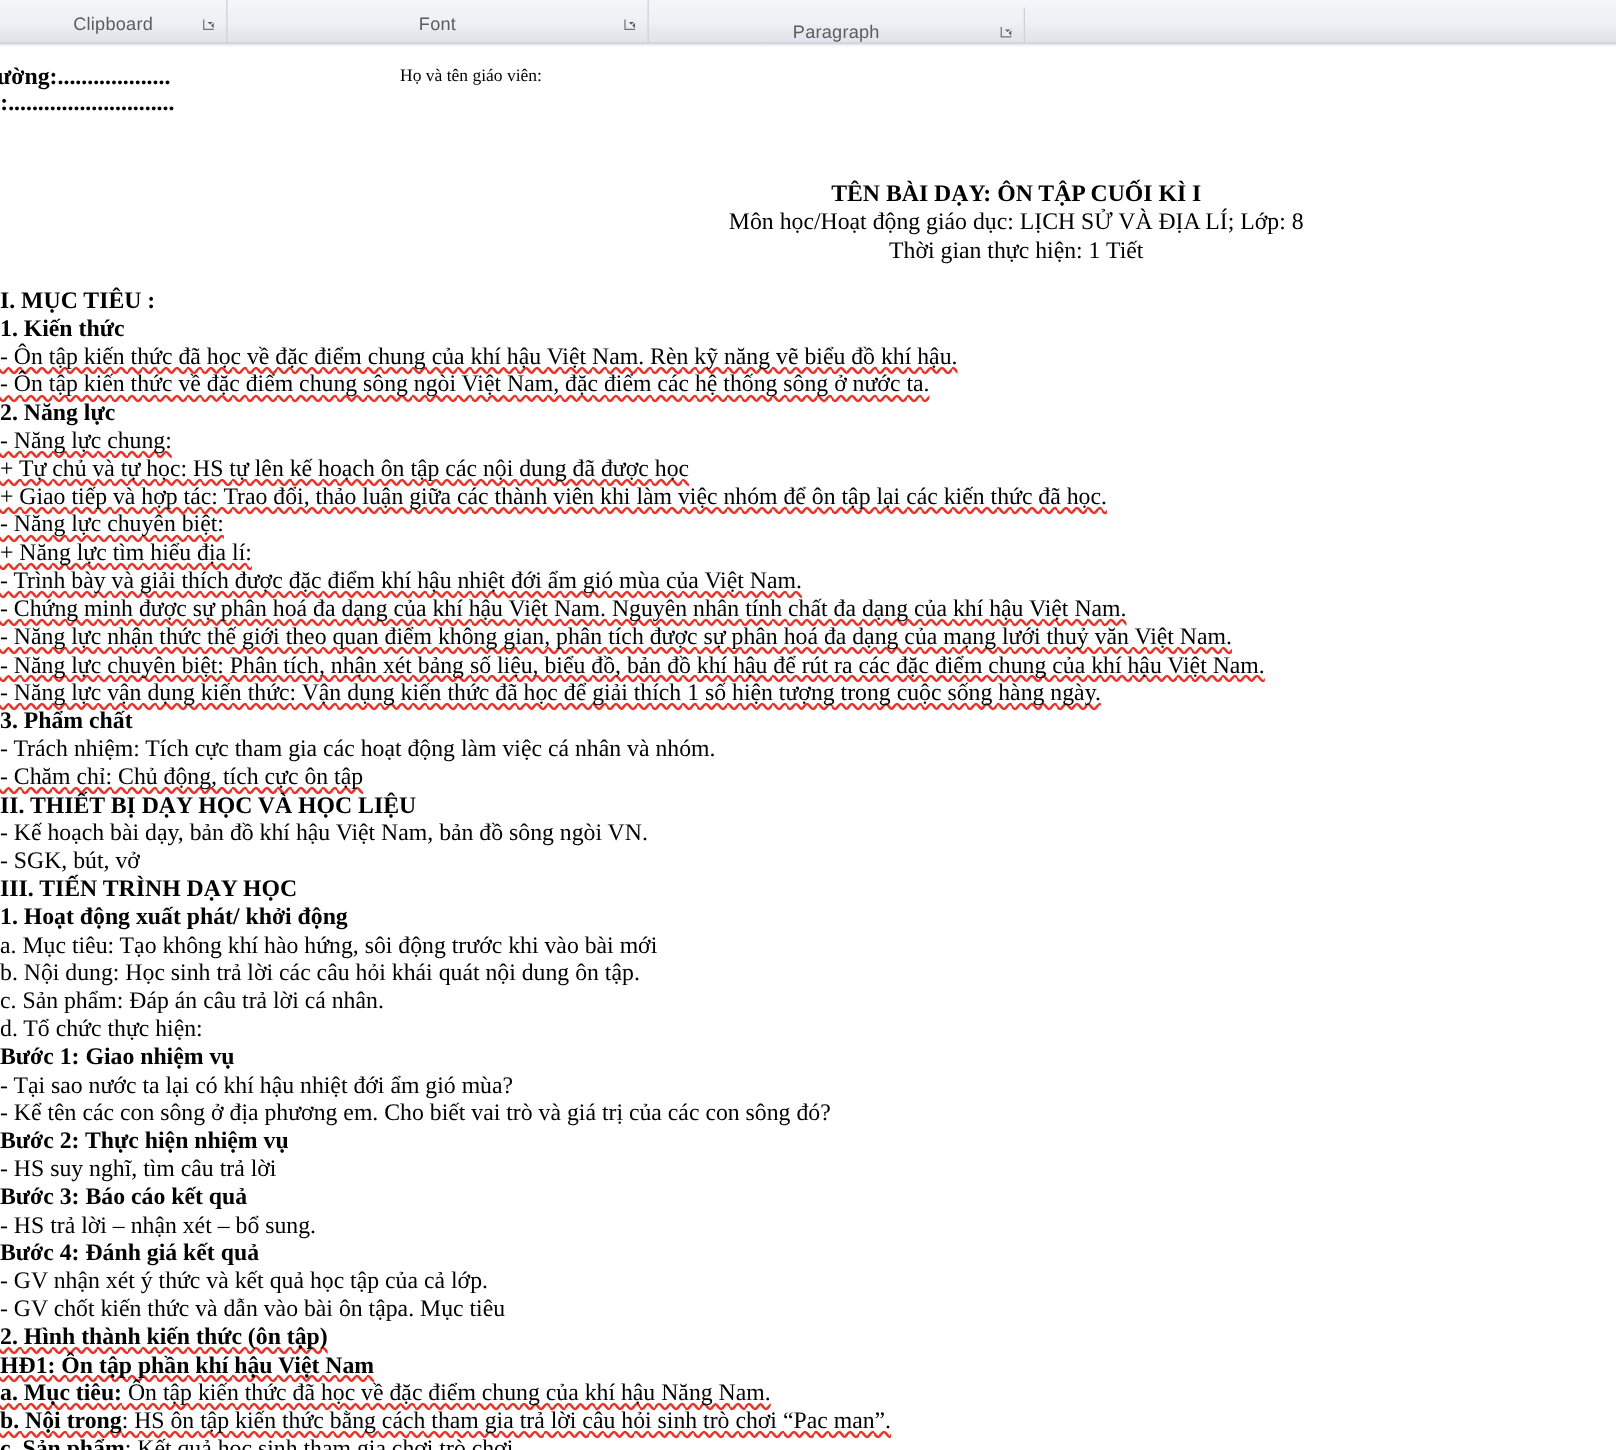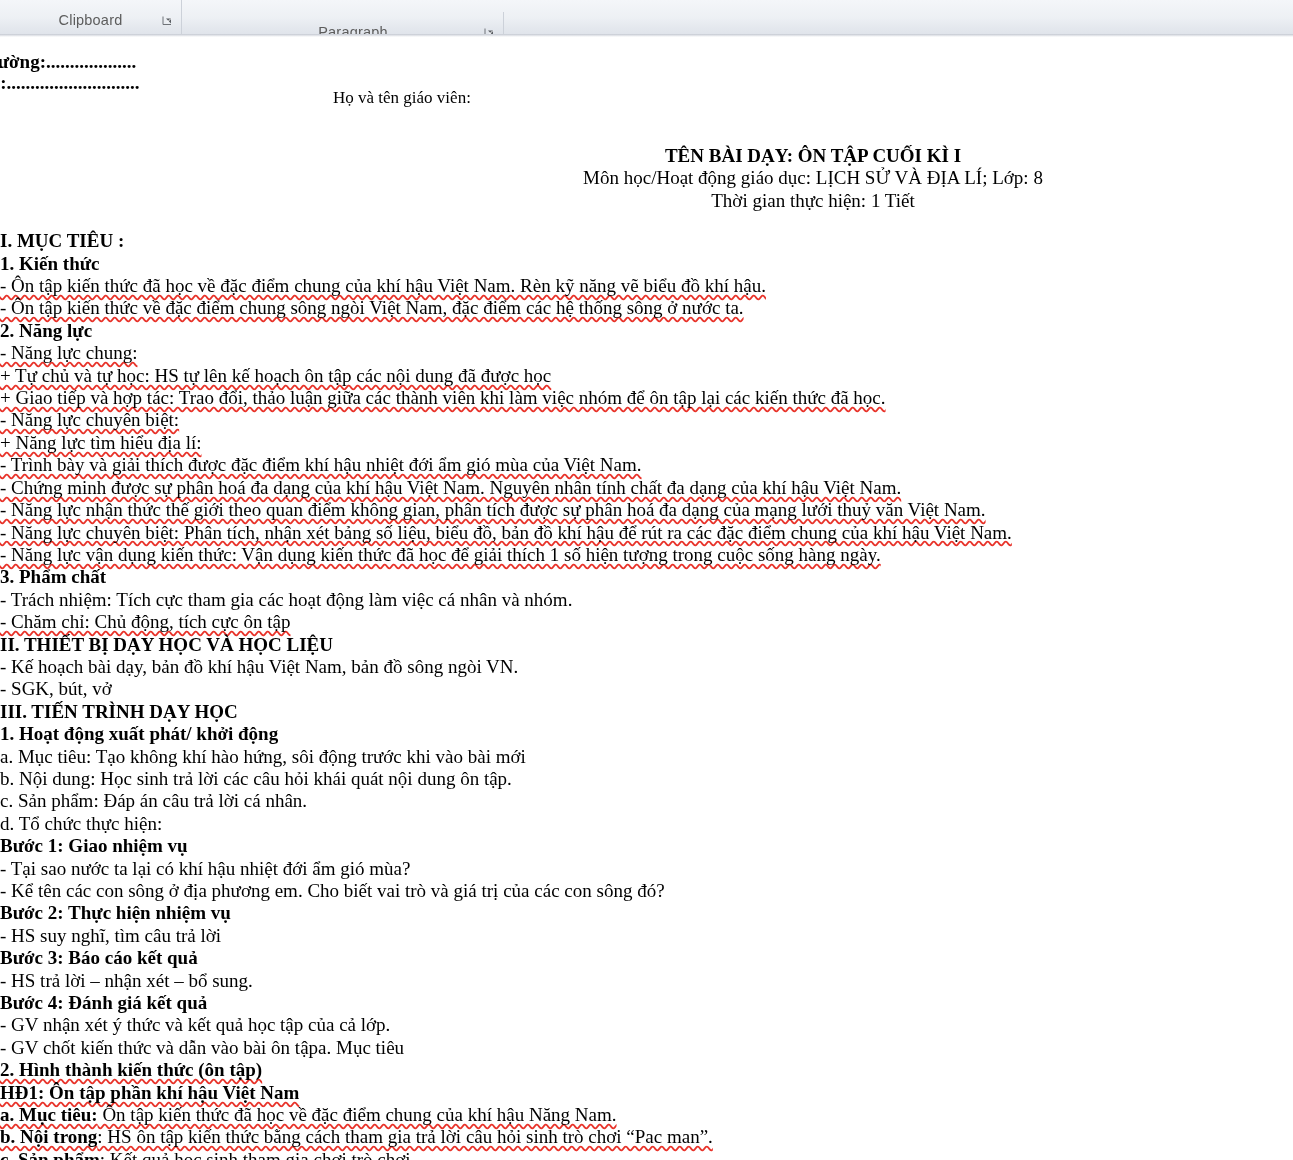--- a/index.html
+++ b/index.html
@@ -11,22 +11,21 @@
   }
   body { font-family: "Liberation Serif", serif; }
 
   
   .ribbon {
     position: absolute; left: 0; top: 0;
     width: 1293px; height: 40px;
     background: linear-gradient(to bottom, #f4f6f9 0%, #edf0f4 45%, #e3e7ed 75%, #dde1e8 100%);
     border-bottom: 1px solid #b6bcc6;
     display: flex;
-    align-items: flex-start;
-    gap: 21px;
+    align-items: center;
   }
   .ribbon-underline {
     position: absolute; left: 0; top: 34px;
     width: 1293px; height: 3px;
     background: linear-gradient(to bottom, #c3c8d1 0%, #e8eaee 60%, #ffffff 100%);
   }
   .rgroup {
     position: relative;
     height: 100%;
     display: flex;
@@ -85,43 +84,52 @@
     position: relative;
     height: 46px;
   }
   .hdr-left {
     position: absolute; left: 0; top: 0;
     font-size: 19px; line-height: 21px;
     font-weight: bold;
     white-space: nowrap;
   }
   .hdr-right {
-    position: absolute; left: 355px; top: 0;
-    font-size: 17px; line-height: 21px;
-    white-space: nowrap;
-    margin-top: 36px;
+    position: absolute; left: 342px; top: 0;
+    font-size: 14px; line-height: 21px;
+    white-space: nowrap;
   }
   .title-block { margin-left: 0; }
   .title-block .line { text-align: center; }
 
   .body-block { padding-left: 22px; }
 
   
   .sq-red {
     text-decoration: underline wavy #e8332a;
     text-decoration-skip-ink: none;
     text-underline-offset: 2px;
   }
 </style>
 </head>
 <body>
 
 <div class="ribbon">
   <div class="rgroup" style="width:182px;">
     <span class="rgroup-label">Clipboard</span>
+    <span class="launcher">
+      <svg width="13" height="13" viewBox="0 0 13 13">
+        <path d="M2 2 L2 10 L10 10" fill="none" stroke="#6f7378" stroke-width="1"></path>
+        <path d="M5 4 L10 4 L10 9 Z" fill="#5b5f64"></path>
+        <path d="M10 4 L6 8" stroke="#ffffff" stroke-width="1"></path>
+      </svg>
+    </span>
+  </div>
+  <div class="rgroup" style="width:337px;">
+    <span class="rgroup-label">Font</span>
     <span class="launcher">
       <svg width="13" height="13" viewBox="0 0 13 13">
         <path d="M2 2 L2 10 L10 10" fill="none" stroke="#6f7378" stroke-width="1"></path>
         <path d="M5 4 L10 4 L10 9 Z" fill="#5b5f64"></path>
         <path d="M10 4 L6 8" stroke="#ffffff" stroke-width="1"></path>
       </svg>
     </span>
   </div>
   <div class="rgroup" style="width:301px;margin-top:12px;">
     <span class="rgroup-label">Paragraph</span>

